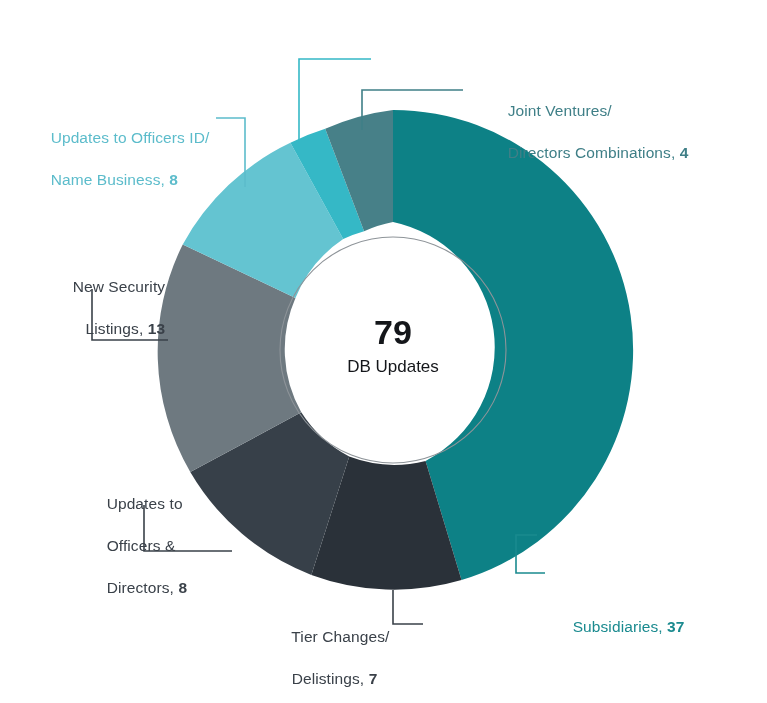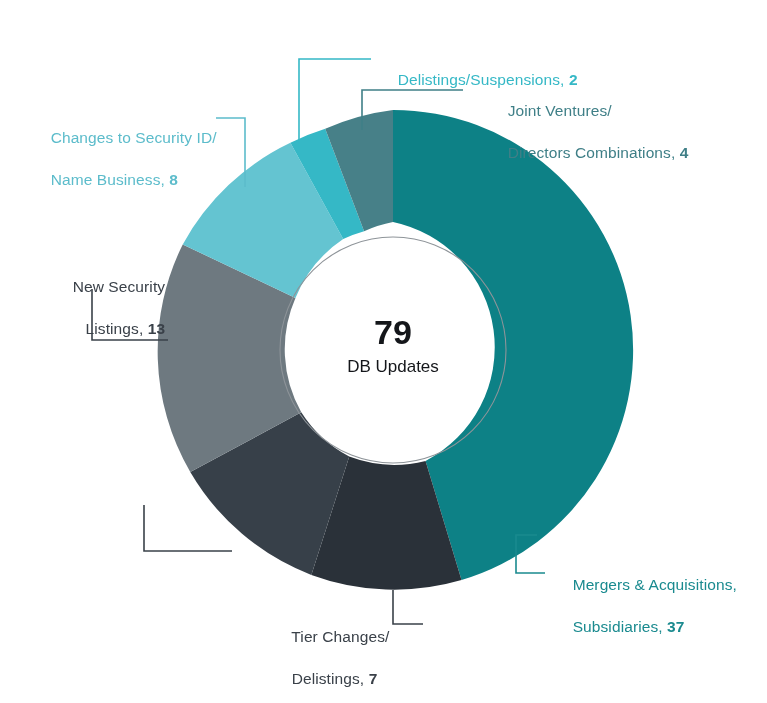--- a/index.html
+++ b/index.html
@@ -85,43 +85,45 @@
 
       <path d="M 393 590 L 393 624 L 423 624" stroke="#3a4149"></path>
 
       <path d="M 537 535 L 516 535 L 516 573 L 545 573" stroke="#1a8a8f"></path>
     </g>
 
     <text class="center-number" x="393" y="344" text-anchor="middle">79</text>
     <text class="center-caption" x="393" y="372" text-anchor="middle">DB Updates</text>
   </svg>
 
-  <div class="label-text" style="left: 380px; top: 48px; color: rgb(53, 184, 198);">
-    <span>Delistings/Suspensions, </span><span class="val">2</span>
-  </div>
 
   <div class="label-text" style="left: 490px; top: 79px; color: rgb(63, 127, 135);">
     <span>Joint Ventures/</span><br>
     <span>Directors Combinations, </span><span class="val">4</span>
   </div>
 
   <div class="label-text" style="left: 33px; top: 106px; text-align: left; color: rgb(92, 188, 203);">
-    <span>Changes to Security ID/</span><br>
+    <span>Updates to Officers ID/</span><br>
     <span>Name Business, </span><span class="val">8</span>
   </div>
 
   <div class="label-text" style="left: 55px; top: 255px; color: rgb(58, 65, 73); text-align: right;">
     <span>New Security</span><br>
     <span>Listings, </span><span class="val">13</span>
   </div>
 
+  <div class="label-text" style="left: 89px; top: 472px; color: rgb(58, 65, 73);">
+    <span>Updates to</span><br>
+    <span>Officers &amp;</span><br>
+    <span>Directors, </span><span class="val">8</span>
+  </div>
 
   <div class="label-text" style="left: 274px; top: 605px; color: rgb(58, 65, 73);">
     <span>Tier Changes/</span><br>
     <span>Delistings, </span><span class="val">7</span>
   </div>
 
   <div class="label-text" style="left: 555px; top: 553px; color: rgb(26, 138, 143);">
-    <span>Mergers &amp; Acquisitions,</span><br>
+    <br>
     <span>Subsidiaries, </span><span class="val">37</span>
   </div>
 
 </div>
 
 </body></html>

